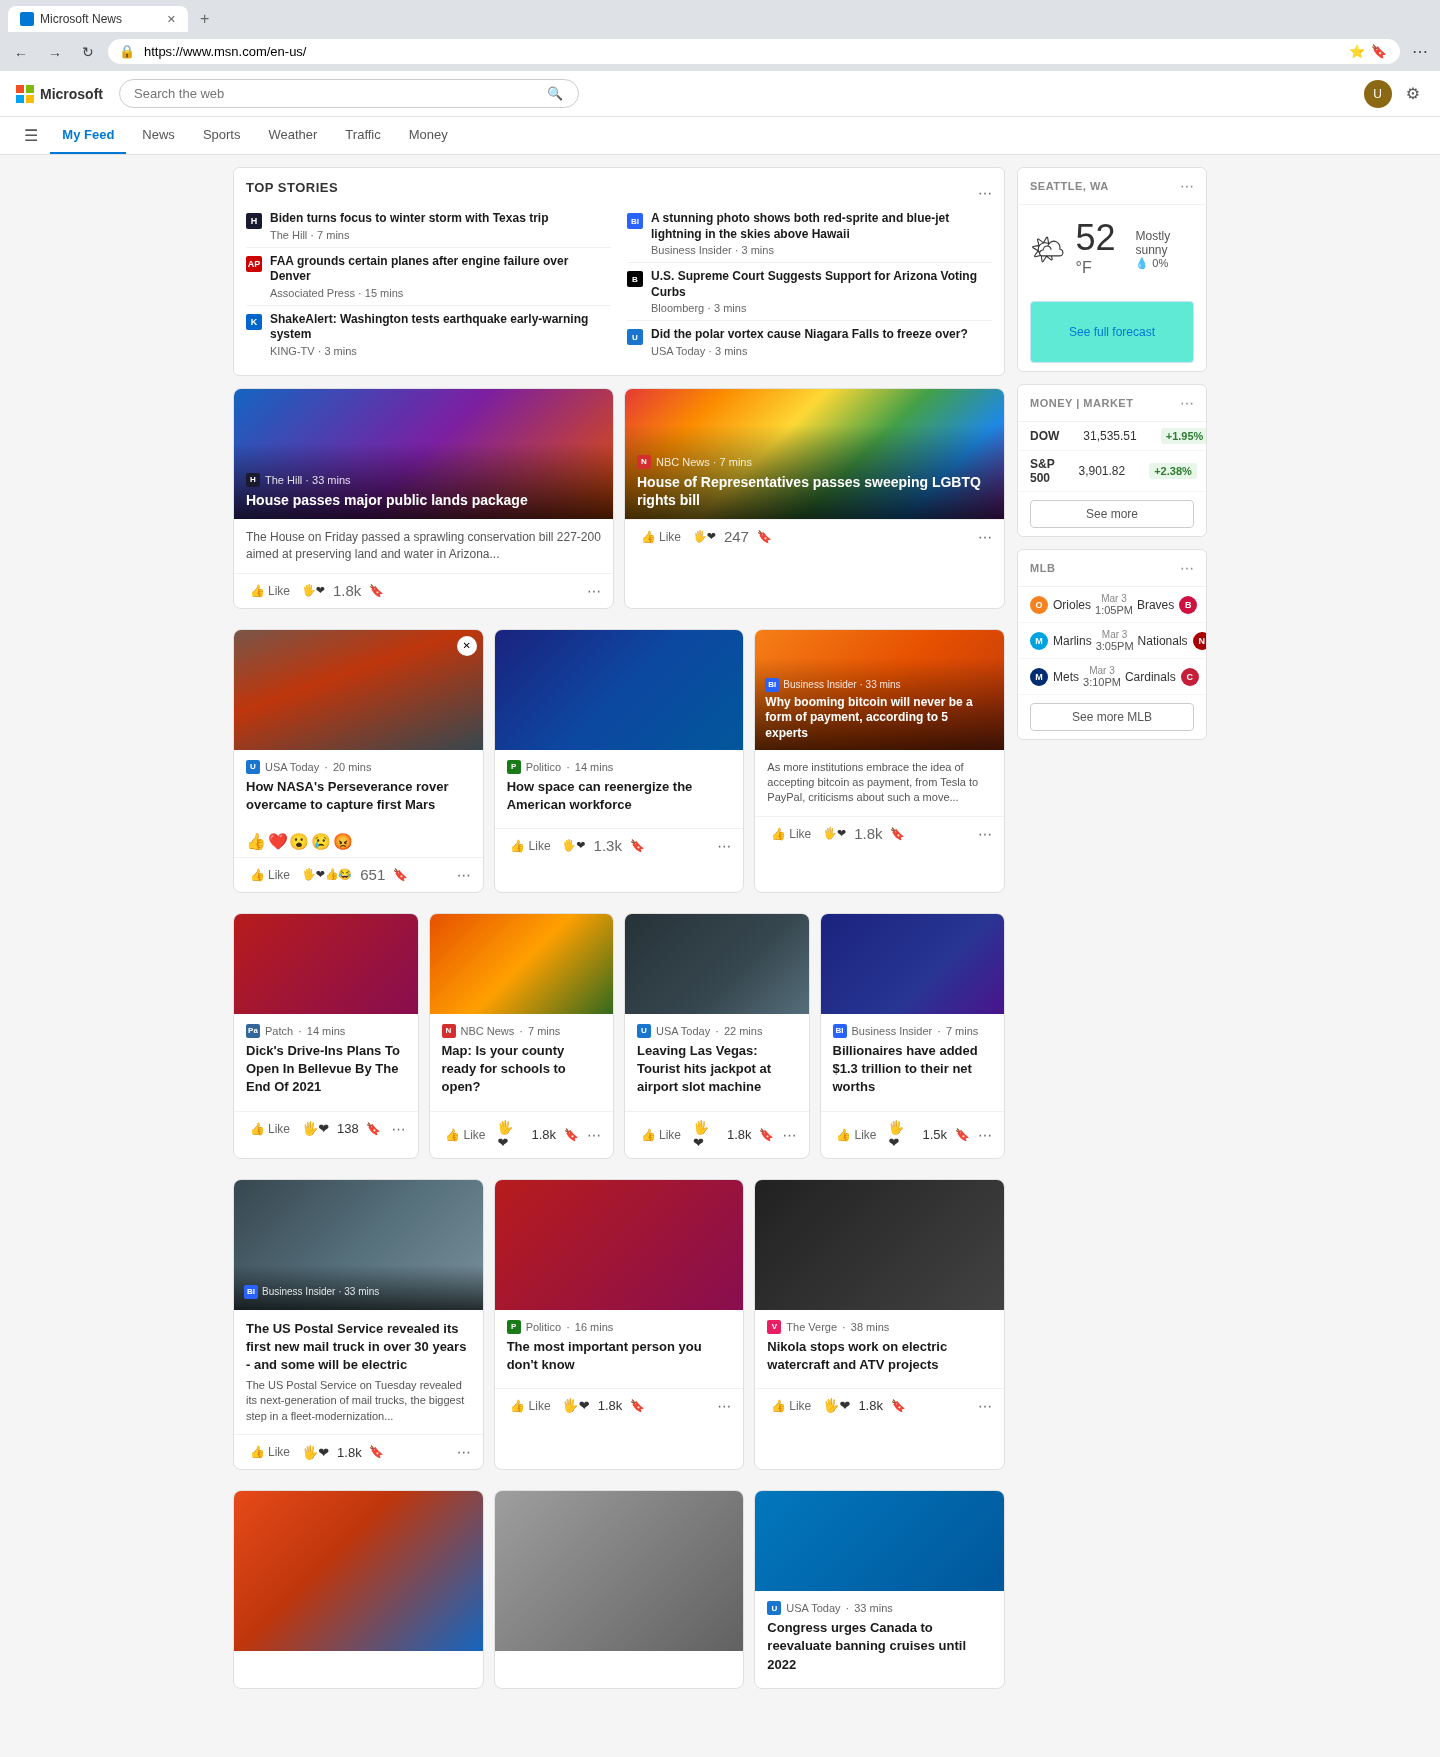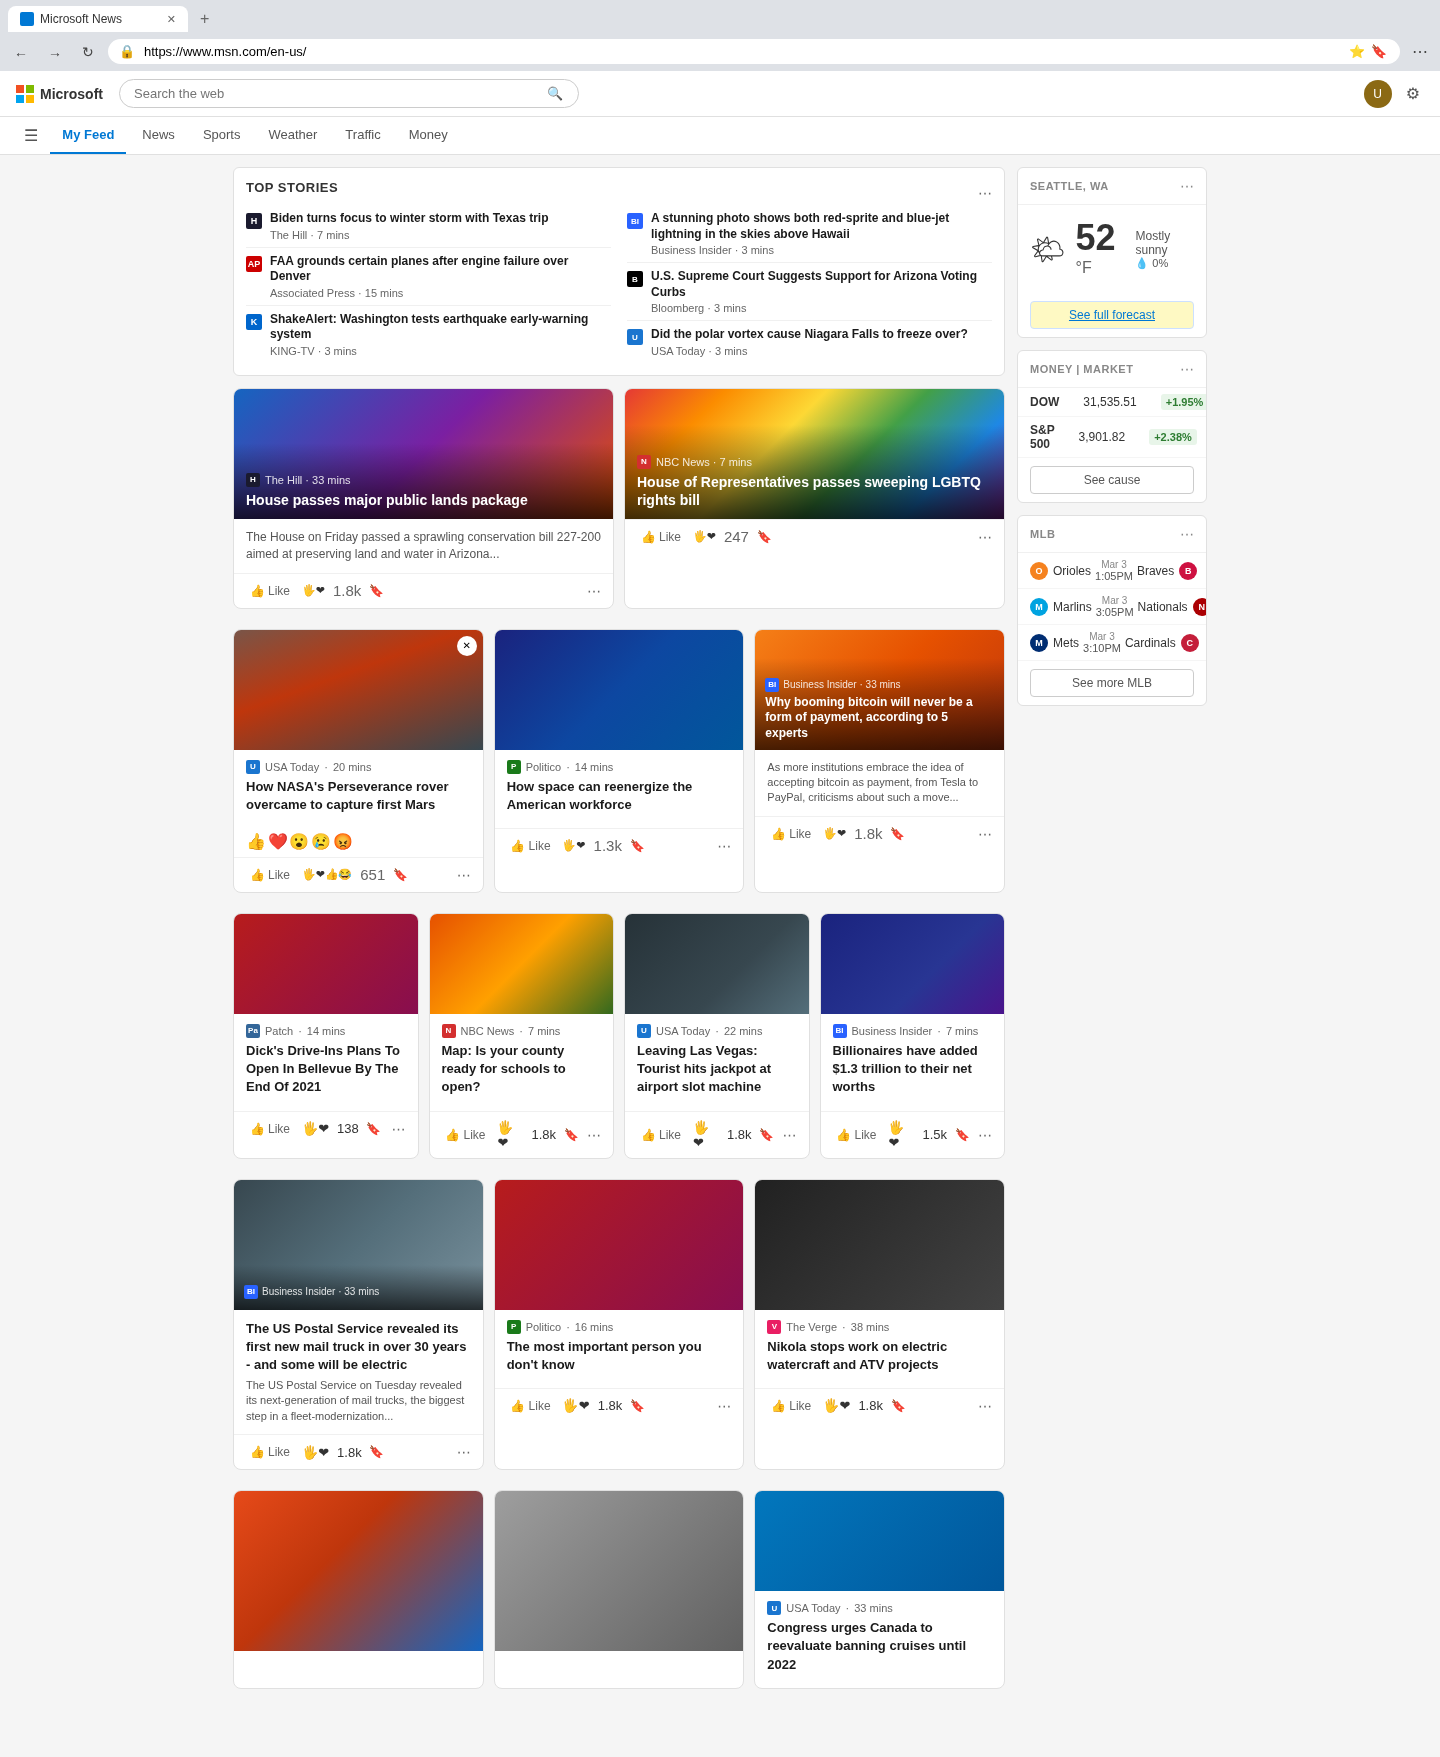--- a/index.html
+++ b/index.html
@@ -79,25 +79,25 @@
     
     .widget { background: white; border: 1px solid #e0e0e0; border-radius: 6px; margin-bottom: 12px; overflow: hidden; }
     .widget-header { padding: 10px 12px; border-bottom: 1px solid #f0f0f0; display: flex; align-items: center; justify-content: space-between; }
     .widget-title { font-size: 11px; font-weight: 700; color: #888; text-transform: uppercase; letter-spacing: 0.5px; }
     .widget-more { background: none; border: none; cursor: pointer; color: #888; font-size: 14px; }
 
     
     .weather-widget { padding: 12px; }
     .weather-main { display: flex; align-items: center; gap: 10px; }
     .weather-icon { font-size: 28px; }
-    .weather-temp { font-size: 36px; font-weight: 700; color: #333; }
+    .weather-temp { font-size: 36px; font-weight: 400; color: #333; }
     .weather-unit { font-size: 16px; color: #666; vertical-align: super; }
     .weather-desc { font-size: 12px; color: #555; }
     .weather-precip { font-size: 11px; color: #555; }
-    .weather-btn { display: block; width: calc(100% - 24px); margin: 8px 12px; padding: 6px; background: #fef9c3; border: 1px solid #cce0ff; border-radius: 4px; text-align: center; font-size: 12px; color: #0078d4; cursor: pointer; text-decoration: underline; }
+    .weather-btn { display: block; width: calc(100% - 24px); margin: 8px 12px; padding: 23px; background: #5eead4; border: 1px solid #cce0ff; border-radius: 4px; text-align: center; font-size: 12px; color: #0078d4; cursor: pointer; }
 
     
     .market-row { display: flex; align-items: center; justify-content: space-between; padding: 6px 12px; border-bottom: 1px solid #f5f5f5; gap: 24px; }
     .market-name { font-size: 12px; font-weight: 600; }
     .market-value { font-size: 12px; }
     .market-change { font-size: 11px; padding: 2px 5px; border-radius: 3px; font-weight: 700; }
     .change-pos { background: #e8f5e9; color: #2e7d32; }
     .see-more-btn { display: block; width: calc(100% - 24px); margin: 8px 12px; padding: 6px; border: 1px solid #ccc; border-radius: 4px; text-align: center; font-size: 12px; color: #555; cursor: pointer; background: white; }
 
     
@@ -564,21 +564,21 @@
       <div class="market-row">
         <span class="market-name">DOW</span>
         <span class="market-value">31,535.51</span>
         <span class="market-change change-pos">+1.95%</span>
       </div>
       <div class="market-row">
         <span class="market-name">S&amp;P 500</span>
         <span class="market-value">3,901.82</span>
         <span class="market-change change-pos">+2.38%</span>
       </div>
-      <button class="see-more-btn">See cause</button>
+      <button class="see-more-btn">See more</button>
     </div>
 
     <div class="widget">
       <div class="widget-header">
         <span class="widget-title">MLB</span>
         <button class="widget-more">⋯</button>
       </div>
       <div class="mlb-game">
         <div class="team">
           <div class="team-logo" style="background:#f5821f;">O</div>

